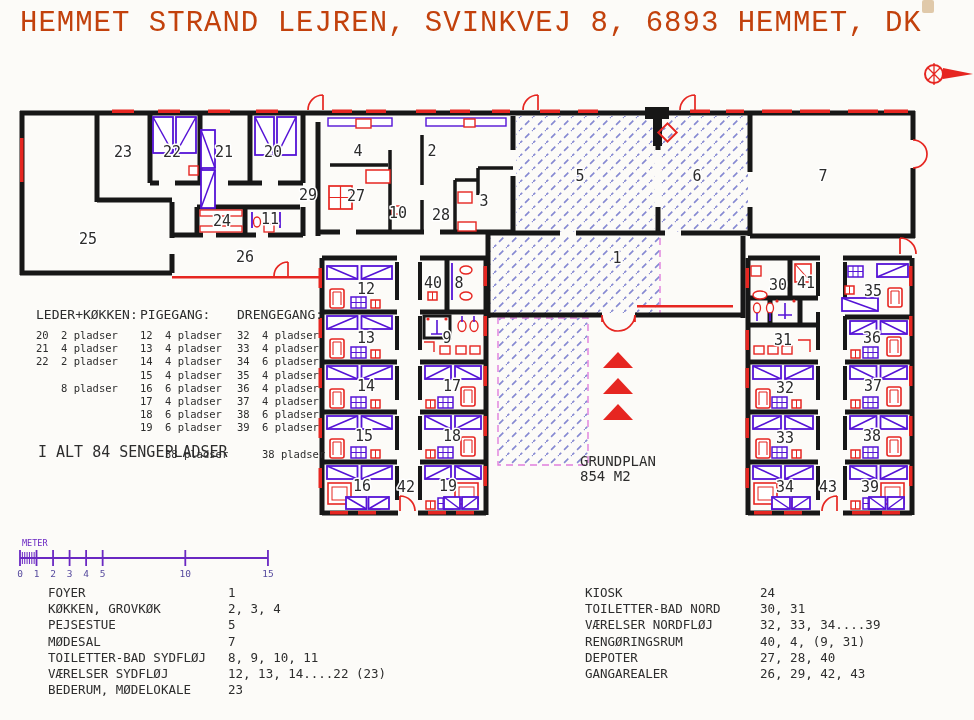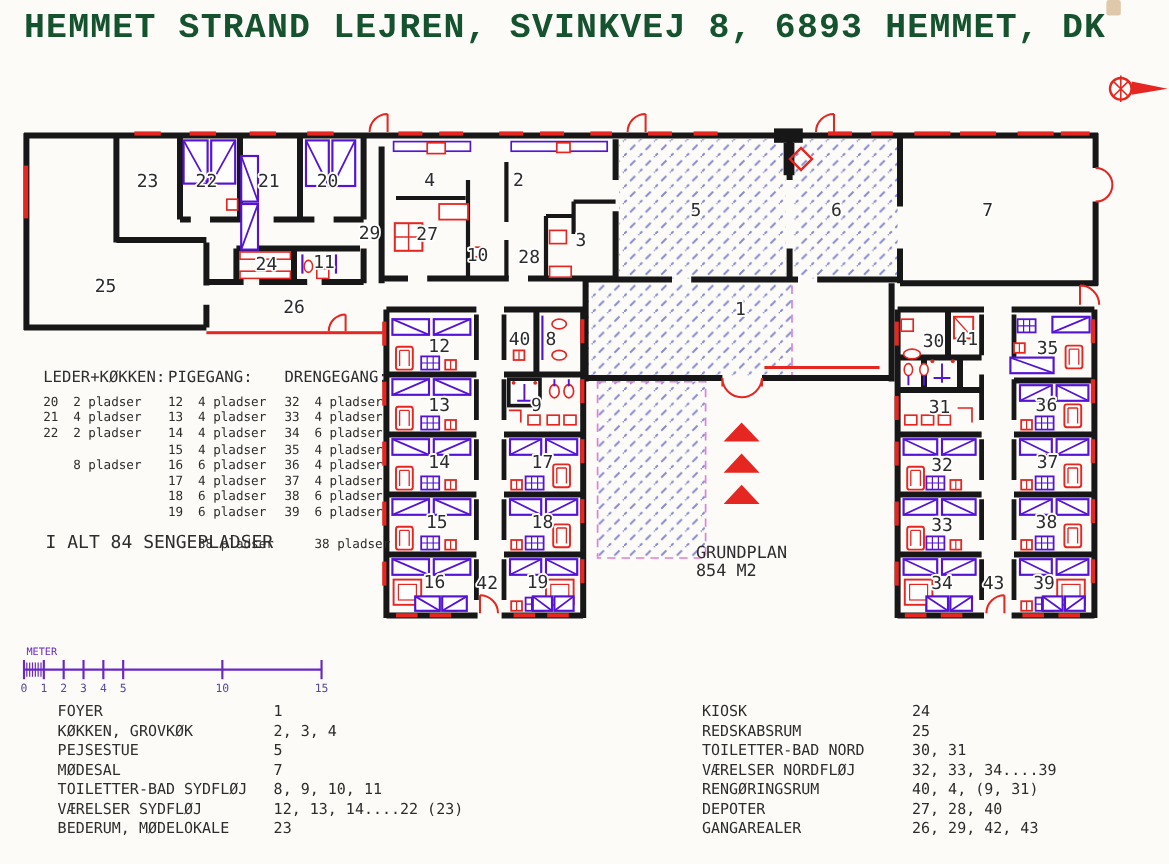--- a/index.html
+++ b/index.html
@@ -4,22 +4,22 @@
 <style>
   html,body{margin:0;padding:0}
   body{
     width:974px;height:720px;position:relative;overflow:hidden;
     background:#fcfbf8;
     font-family:"DejaVu Sans Mono",monospace;color:#2d2d2d;
   }
   .abs{position:absolute}
   #title{
     top:7px;left:20px;white-space:nowrap;
-    font-family:"Liberation Mono",monospace;font-size:29px;font-weight:700;
-    letter-spacing:1px;color:#14532d;
+    font-family:"Liberation Mono",monospace;font-size:29px;font-weight:400;
+    letter-spacing:1px;color:#c2410c;
   }
   #plan-svg{top:0;left:0}
   
   #capacity{top:308px;left:36px;display:flex}
   .cap-col{white-space:nowrap}
   .cap-col-1{width:104px}
   .cap-col-2{width:97px}
   .cap-col-3{width:110px}
   .cap-header{font-size:13px;line-height:13px;margin-bottom:8px}
   .cap-row{font-size:10.5px;line-height:13.2px;height:13.2px}
@@ -497,19 +497,18 @@
     <div class="idx-row"><span class="idx-name">FOYER</span><span class="idx-nums">1</span></div>
     <div class="idx-row"><span class="idx-name">KØKKEN, GROVKØK</span><span class="idx-nums">2, 3, 4</span></div>
     <div class="idx-row"><span class="idx-name">PEJSESTUE</span><span class="idx-nums">5</span></div>
     <div class="idx-row"><span class="idx-name">MØDESAL</span><span class="idx-nums">7</span></div>
     <div class="idx-row"><span class="idx-name">TOILETTER-BAD SYDFLØJ</span><span class="idx-nums">8, 9, 10, 11</span></div>
     <div class="idx-row"><span class="idx-name">VÆRELSER SYDFLØJ</span><span class="idx-nums">12, 13, 14....22 (23)</span></div>
     <div class="idx-row"><span class="idx-name">BEDERUM, MØDELOKALE</span><span class="idx-nums">23</span></div>
   </div>
 <div id="room-index-right" class="abs idx">
     <div class="idx-row"><span class="idx-name">KIOSK</span><span class="idx-nums">24</span></div>
-    <div class="idx-row"><span class="idx-name">REDSKABSRUM</span><span class="idx-nums">25</span></div>
     <div class="idx-row"><span class="idx-name">TOILETTER-BAD NORD</span><span class="idx-nums">30, 31</span></div>
     <div class="idx-row"><span class="idx-name">VÆRELSER NORDFLØJ</span><span class="idx-nums">32, 33, 34....39</span></div>
     <div class="idx-row"><span class="idx-name">RENGØRINGSRUM</span><span class="idx-nums">40, 4, (9, 31)</span></div>
     <div class="idx-row"><span class="idx-name">DEPOTER</span><span class="idx-nums">27, 28, 40</span></div>
     <div class="idx-row"><span class="idx-name">GANGAREALER</span><span class="idx-nums">26, 29, 42, 43</span></div>
   </div>
 
 </body></html>

